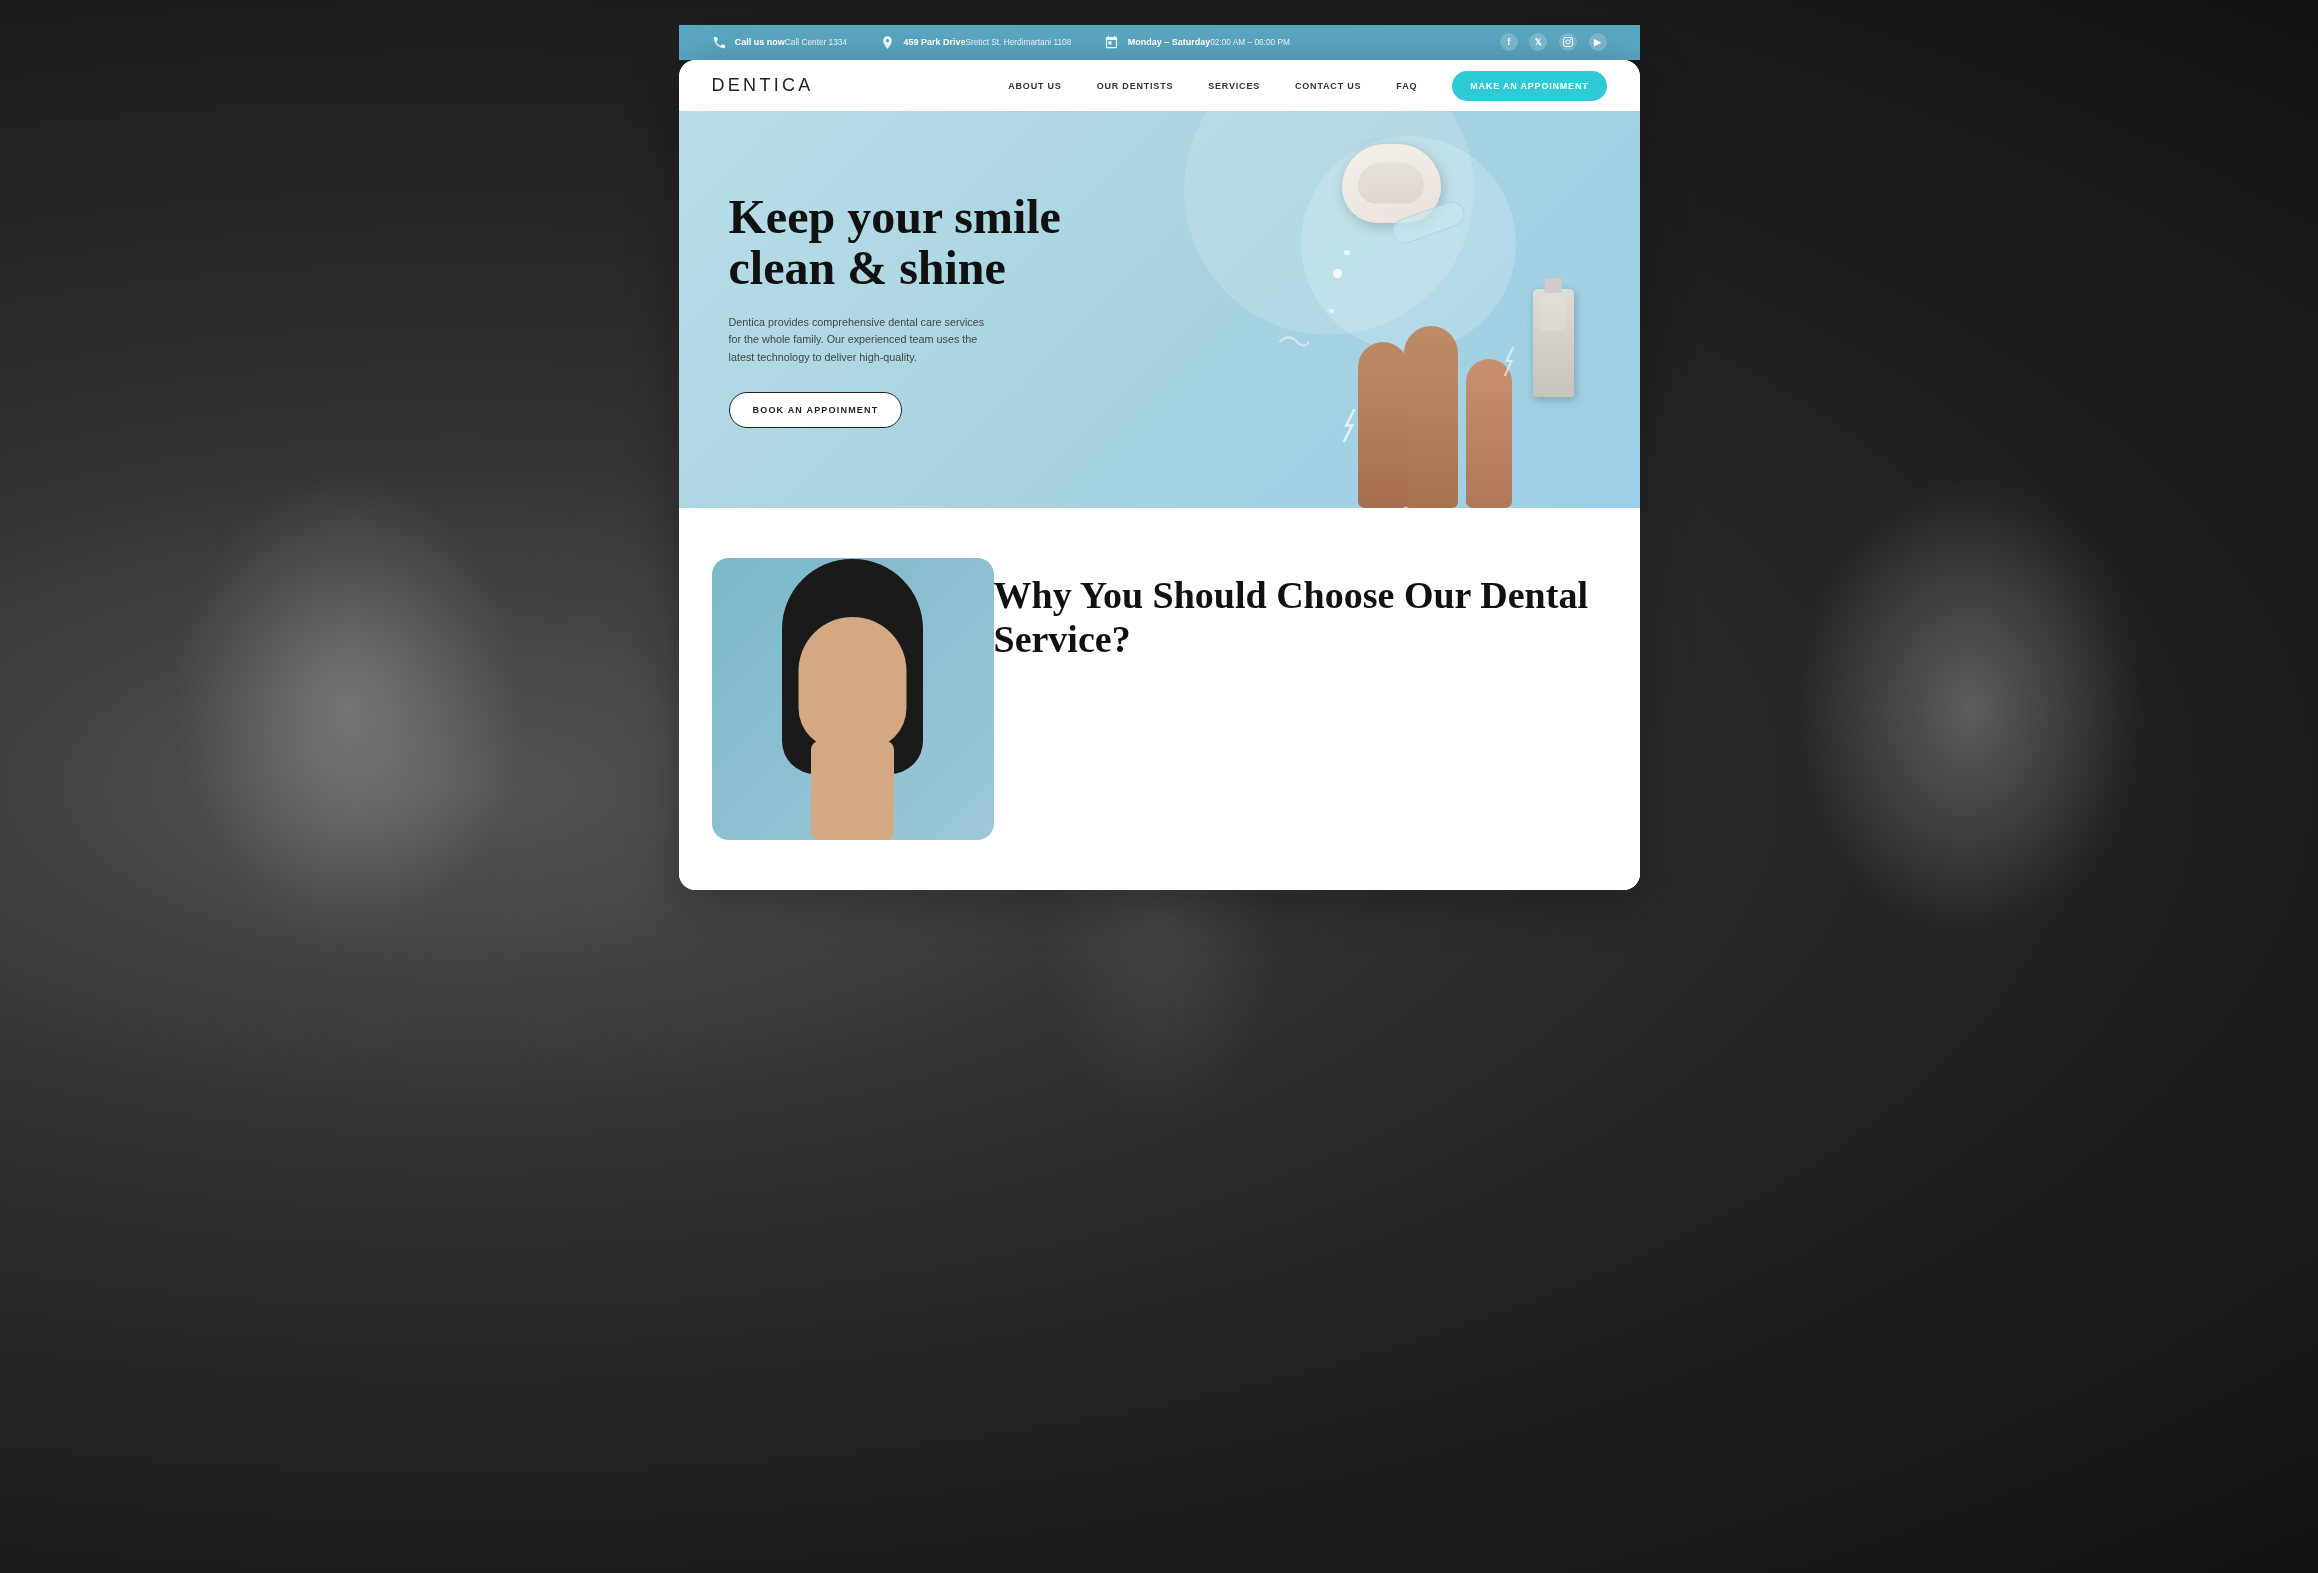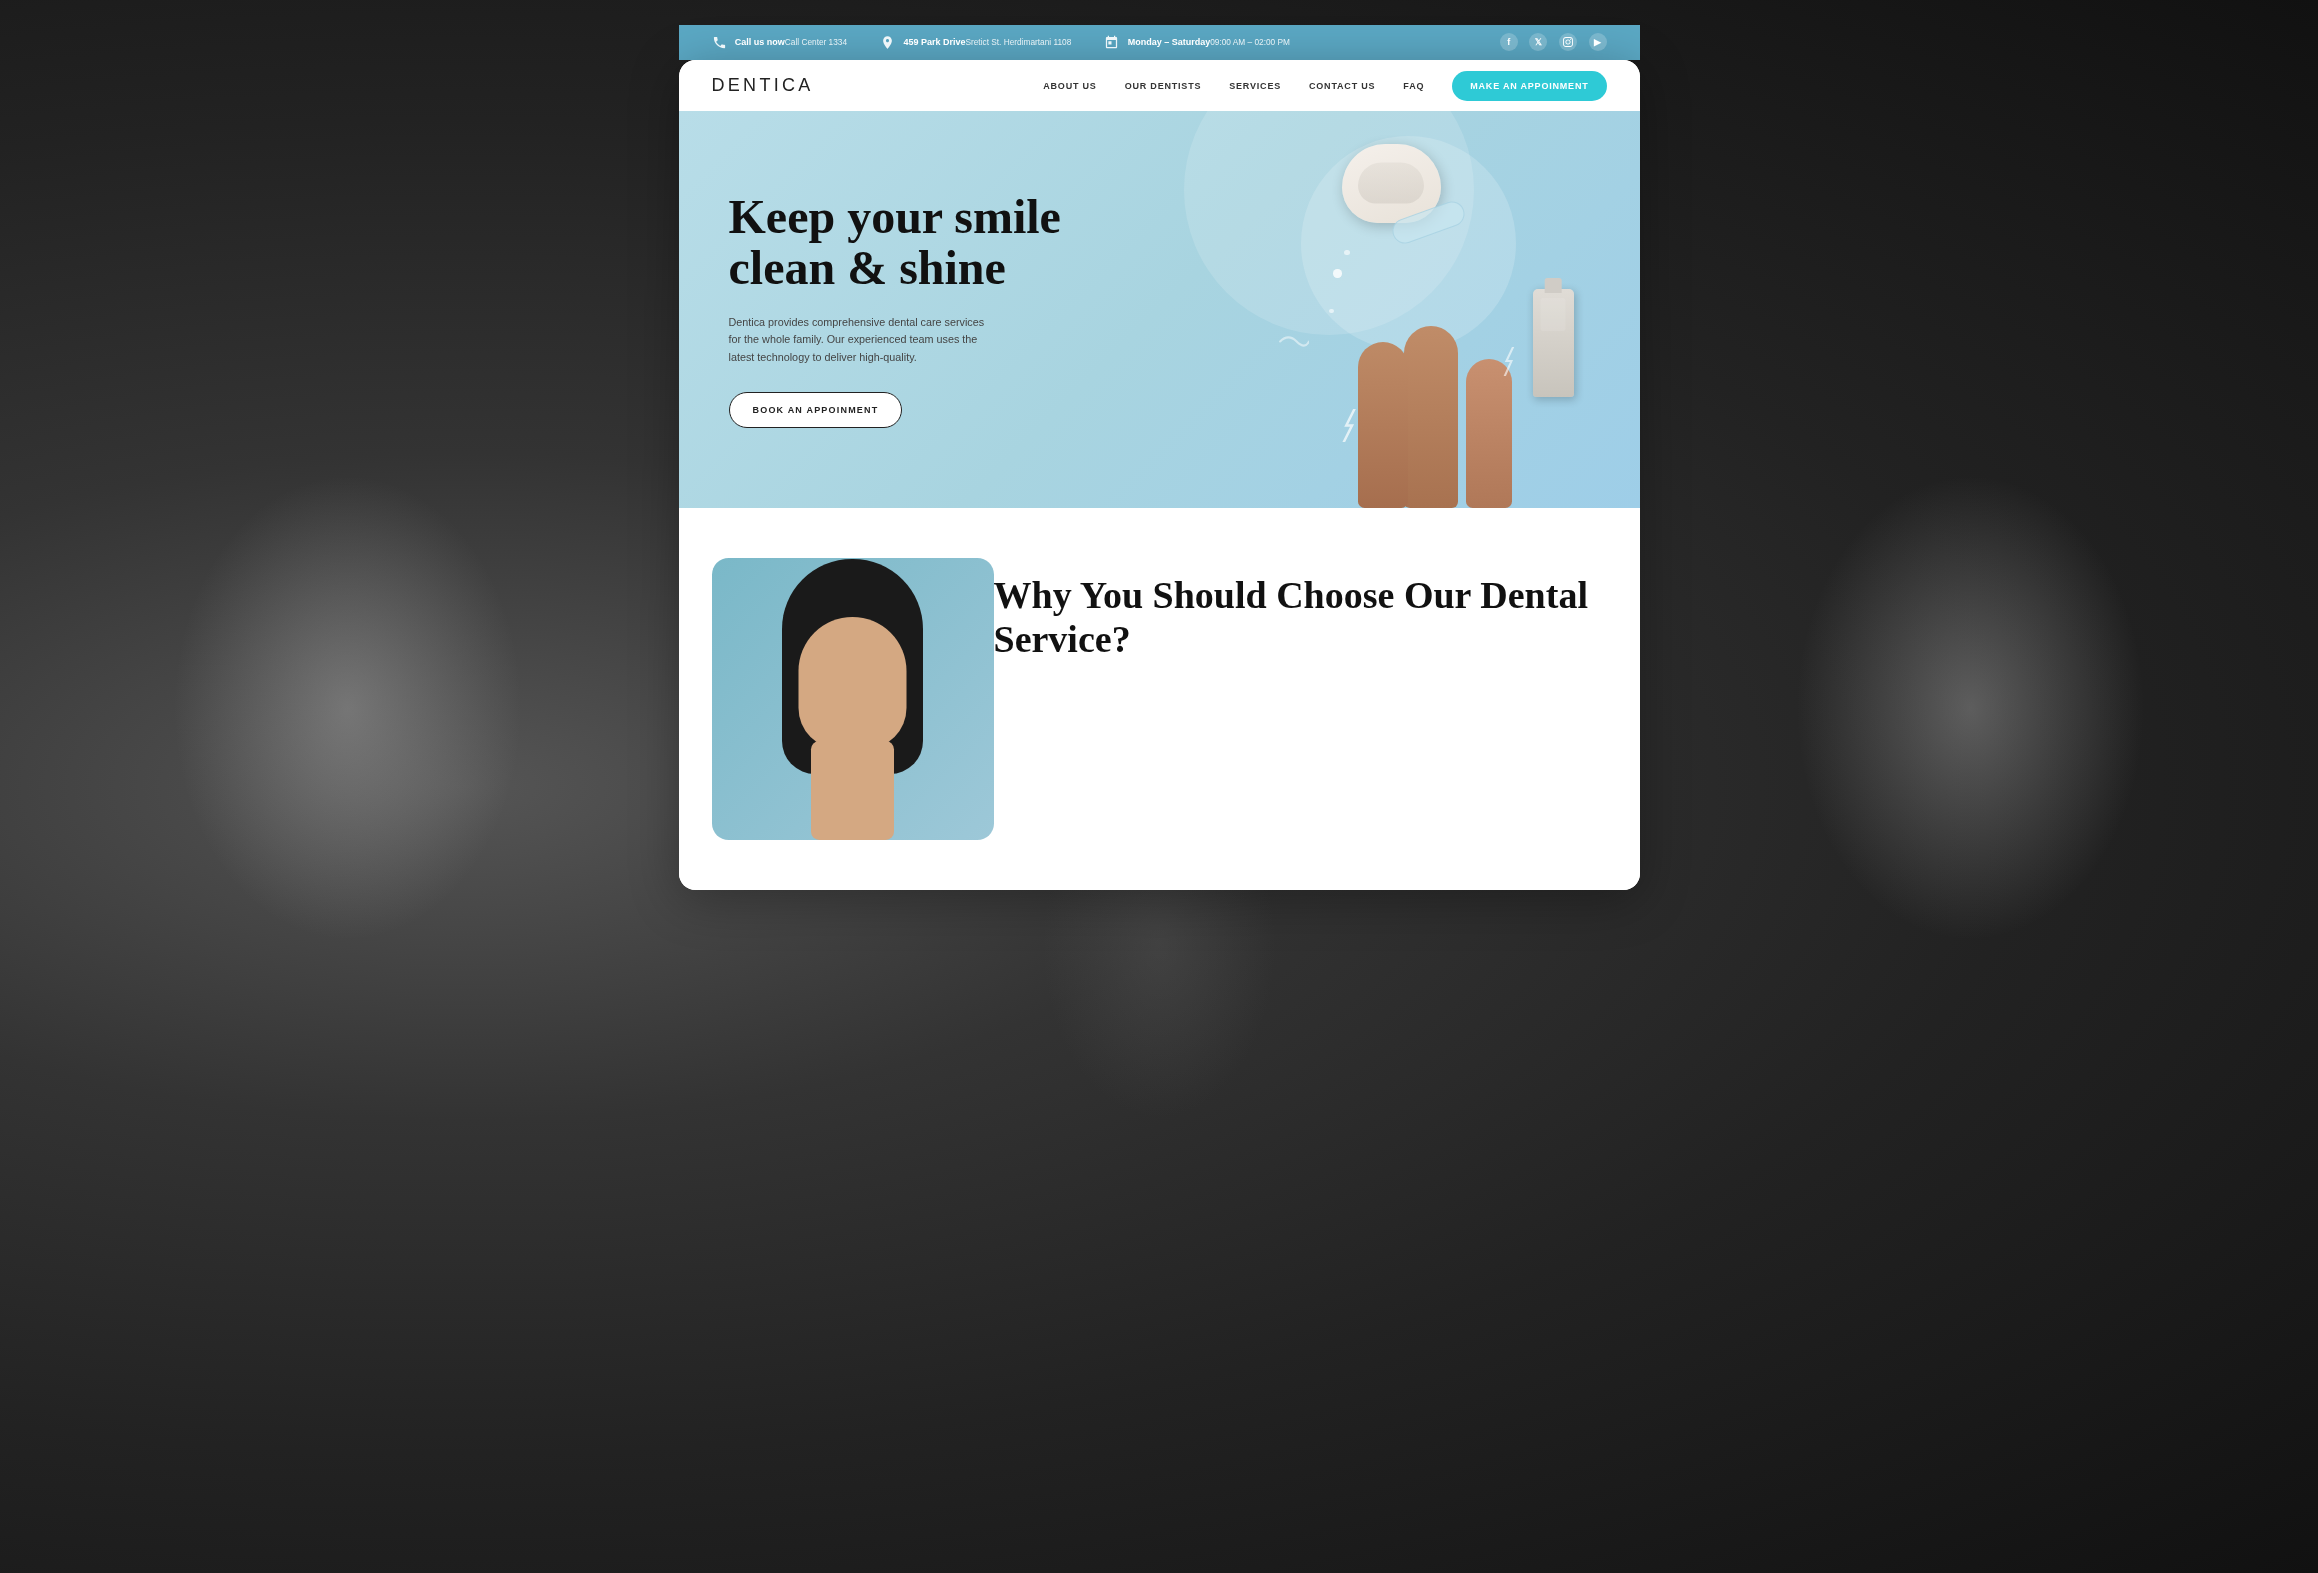--- a/index.html
+++ b/index.html
@@ -126,21 +126,21 @@
       font-weight: 300;
       font-size: 18px;
       letter-spacing: 3.3px;
       color: #222;
       text-transform: uppercase;
     }
 
     .nav-links {
       display: flex;
       align-items: center;
-      gap: 28px;
+      gap: 35px;
       list-style: none;
     }
 
     .nav-links li a {
       text-decoration: none;
       font-family: Arial, sans-serif;
       font-size: 9px;
       font-weight: 600;
       letter-spacing: 0.8px;
       color: #333;
@@ -304,21 +304,21 @@
             <span class="sublabel">Sretict St. Herdimartani 1108</span>
           </div>
         </div>
 
         <div class="top-bar-item">
           <svg class="icon" viewBox="0 0 24 24" fill="white">
             <path d="M19 3h-1V1h-2v2H8V1H6v2H5c-1.1 0-2 .9-2 2v14c0 1.1.9 2 2 2h14c1.1 0 2-.9 2-2V5c0-1.1-.9-2-2-2zm0 16H5V8h14v11zM7 10h5v5H7z"></path>
           </svg>
           <div class="text-block">
             <span class="label">Monday – Saturday</span>
-            <span class="sublabel">09:00 AM – 02:00 PM</span>
+            <span class="sublabel">02:00 AM – 06:00 PM</span>
           </div>
         </div>
       </div>
 
       <div class="social-icons">
         <div class="social-icon">f</div>
         <div class="social-icon">𝕏</div>
         <div class="social-icon">
           <svg width="10" height="10" viewBox="0 0 24 24" fill="white">
             <path d="M12 2.163c3.204 0 3.584.012 4.85.07 3.252.148 4.771 1.691 4.919 4.919.058 1.265.069 1.645.069 4.849 0 3.205-.012 3.584-.069 4.849-.149 3.225-1.664 4.771-4.919 4.919-1.266.058-1.644.07-4.85.07-3.204 0-3.584-.012-4.849-.07-3.26-.149-4.771-1.699-4.919-4.92-.058-1.265-.07-1.644-.07-4.849 0-3.204.013-3.583.07-4.849.149-3.227 1.664-4.771 4.919-4.919 1.266-.057 1.645-.069 4.849-.069zm0-2.163c-3.259 0-3.667.014-4.947.072-4.358.2-6.78 2.618-6.98 6.98-.059 1.281-.073 1.689-.073 4.948 0 3.259.014 3.668.072 4.948.2 4.358 2.618 6.78 6.98 6.98 1.281.058 1.689.072 4.948.072 3.259 0 3.668-.014 4.948-.072 4.354-.2 6.782-2.618 6.979-6.98.059-1.28.073-1.689.073-4.948 0-3.259-.014-3.667-.072-4.947-.196-4.354-2.617-6.78-6.979-6.98-1.281-.059-1.69-.073-4.949-.073zm0 5.838c-3.403 0-6.162 2.759-6.162 6.162s2.759 6.163 6.162 6.163 6.162-2.759 6.162-6.163c0-3.403-2.759-6.162-6.162-6.162zm0 10.162c-2.209 0-4-1.79-4-4 0-2.209 1.791-4 4-4s4 1.791 4 4c0 2.21-1.791 4-4 4zm6.406-11.845c-.796 0-1.441.645-1.441 1.44s.645 1.44 1.441 1.44c.795 0 1.439-.645 1.439-1.44s-.644-1.44-1.439-1.44z"></path>

